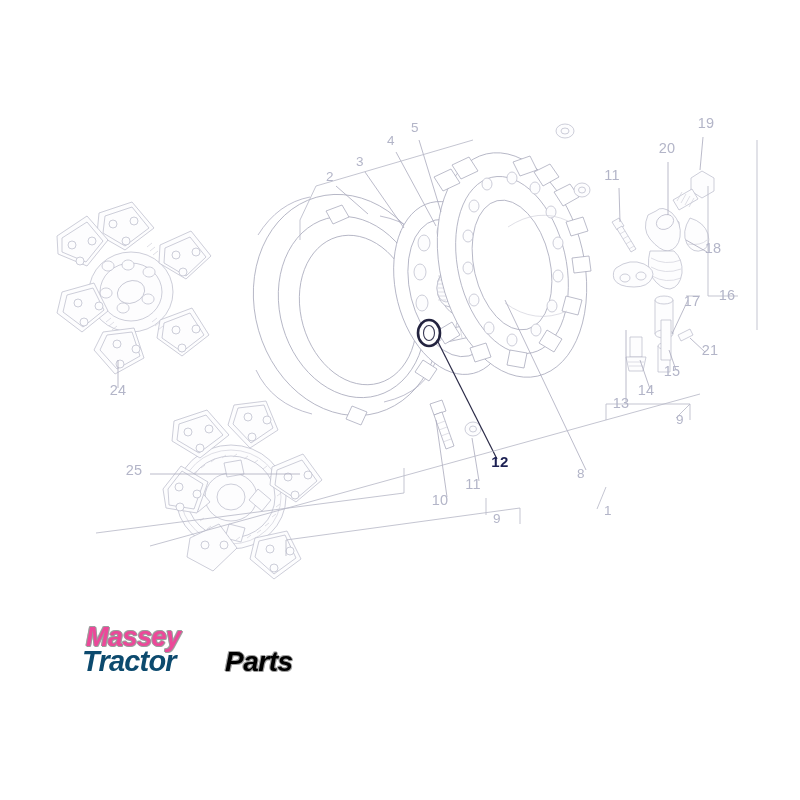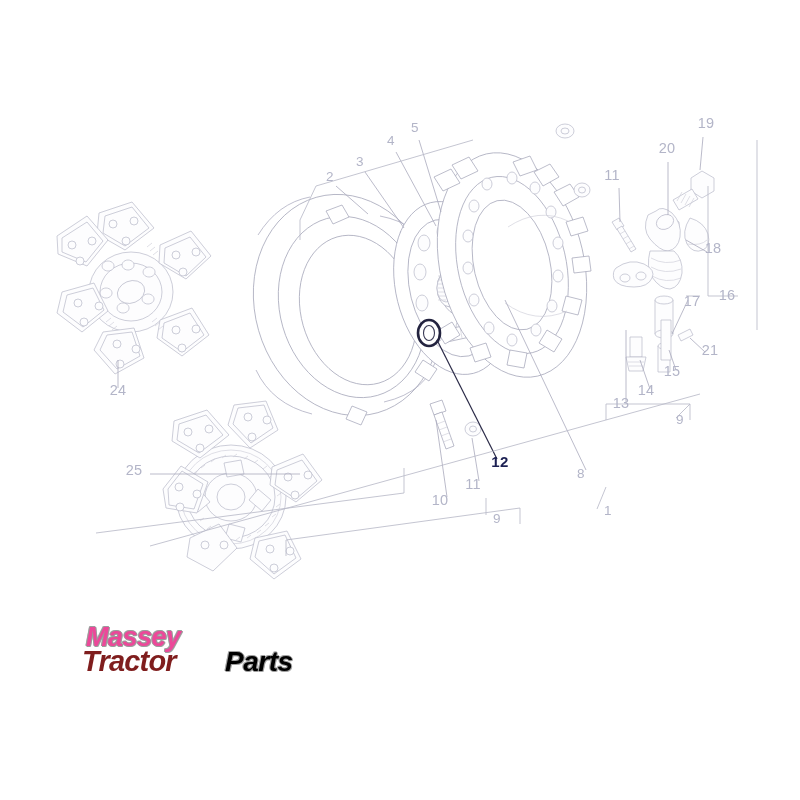--- a/index.html
+++ b/index.html
@@ -18,21 +18,21 @@
   .bracket{fill:none;stroke:#b9bac9;stroke-width:0.85;}
   .callout{font-family:"Liberation Sans",sans-serif;font-size:14.5px;fill:#b3b5c8;letter-spacing:.3px;}
   .callout.small{font-size:13.5px;}
   .callout.hl{fill:#1c2053;font-weight:bold;font-size:15px;}
   #logo{position:absolute;left:82px;top:622px;width:230px;height:62px;}
   #logo .l-massey{position:absolute;left:4px;top:0px;font-size:27px;font-weight:bold;font-style:italic;
      color:#ec4899;-webkit-text-stroke:0px;text-shadow:
        -1px 0 #9c9c9c, 1px 0 #9c9c9c, 0 -1px #9c9c9c, 0 1px #9c9c9c,
        1px 1px #b5b5b5, -1px -1px #b5b5b5;letter-spacing:-.5px;}
   #logo .l-tractor{position:absolute;left:0px;top:23px;font-size:29px;font-weight:bold;font-style:italic;
-     color:#7f1d1d;letter-spacing:-.8px;}
+     color:#0c4a6e;letter-spacing:-.8px;}
   #logo .l-parts{position:absolute;left:143px;top:24px;font-size:28px;font-weight:bold;font-style:italic;
      color:#000000;text-shadow:
        -1px 0 #a0a0a0, 1px 0 #a0a0a0, 0 -1px #a0a0a0, 0 1px #a0a0a0,
        1px 1px #bcbcbc, -1px -1px #bcbcbc;letter-spacing:-.5px;}
 </style>
 </head>
 <body>
 
 <div id="diagram-root">
 

